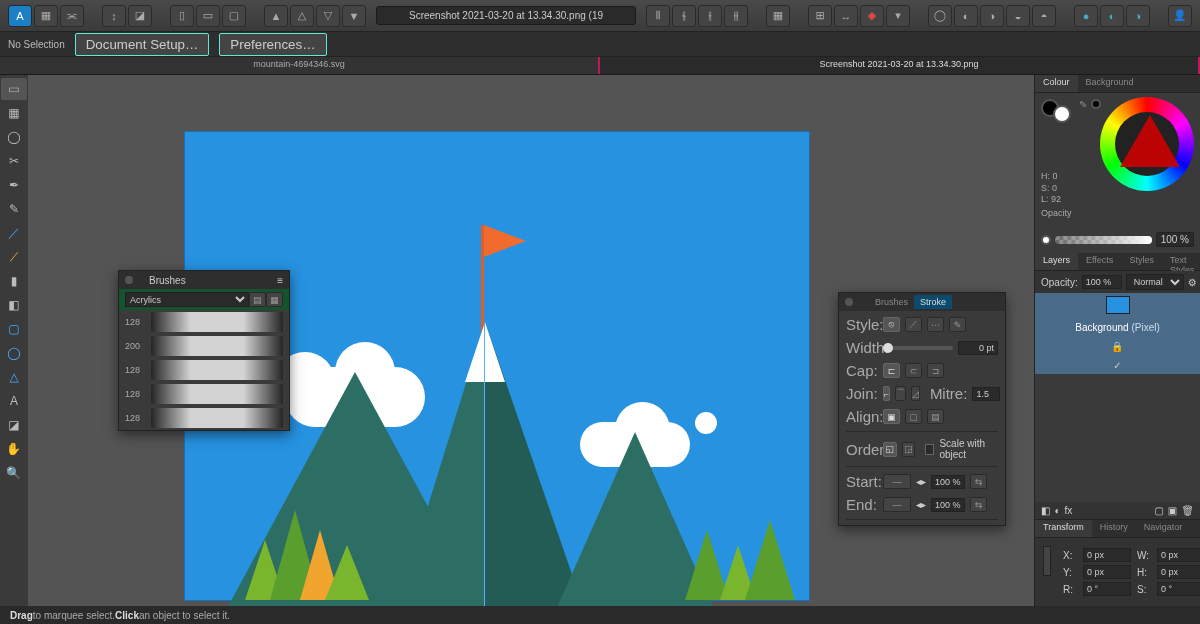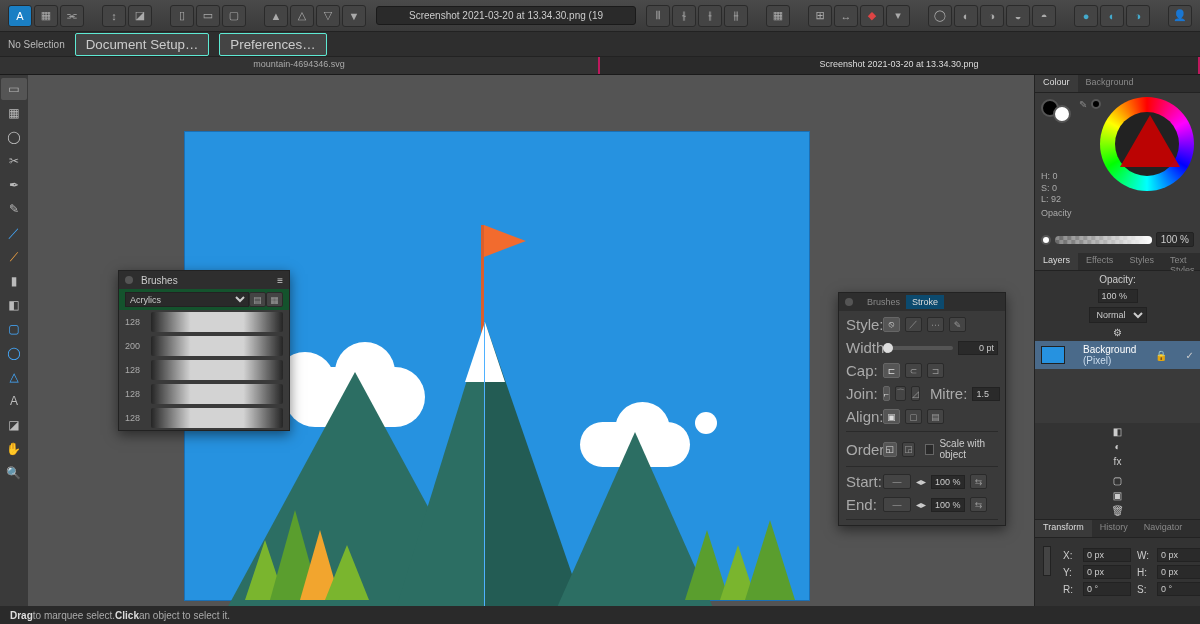--- a/index.html
+++ b/index.html
@@ -49,36 +49,36 @@
 .hsl-wheel { position:absolute; right:6px; top:4px; width:94px; height:94px; border-radius:50%; background:conic-gradient(red,magenta,blue,cyan,lime,yellow,red); }
 .hsl-inner { position:absolute; left:15px; top:15px; width:64px; height:64px; background:#222; border-radius:50%; }
 .hsl-tri { position:absolute; left:20px; top:18px; width:0; height:0; border-left:30px solid transparent; border-right:30px solid transparent; border-bottom:52px solid red; opacity:.9; filter:brightness(.8); }
 .hsl-readout { position:absolute; left:6px; top:78px; color:#aaa; line-height:1.3; font-size:9px; }
 .opacity-row { position:absolute; left:6px; bottom:6px; right:6px; display:flex; align-items:center; gap:4px; }
 .op-slider { flex:1; height:8px; background:repeating-conic-gradient(#888 0 25%,#666 0 50%) 50%/8px 8px; border-radius:4px; position:relative; }
 .op-slider::after { content:""; position:absolute; inset:0; background:linear-gradient(90deg,transparent,#fff); border-radius:4px; }
 .op-val { background:#2a2a2a; padding:1px 4px; border:1px solid #222; border-radius:2px; }
 
 .layers-panel { flex:1; display:flex; flex-direction:column; }
-.layer-ctrl { display:flex; align-items:center; gap:4px; padding:3px 6px; background:#333;flex-direction:column; }
+.layer-ctrl { display:flex; align-items:center; gap:4px; padding:3px 6px; background:#333; }
 .layer-ctrl select,.layer-ctrl input { background:#2a2a2a; border:1px solid #222; color:#ccc; font-size:9px; padding:1px 3px; }
-.layer-item { display:flex; align-items:center; gap:18px; padding:3px 6px; background:#4a6a8a; }
+.layer-item { display:flex; align-items:center; gap:8px; padding:3px 6px; background:#4a6a8a;flex-direction:column; }
 .layer-thumb { width:24px; height:18px; background:#2692e0; border:1px solid #222; }
 .layer-name { flex:1; color:#fff; }
 
 .transform-panel { background:#333; border-top:1px solid #222; }
 .tf-grid { display:grid; grid-template-columns:14px 1fr 14px 1fr; gap:3px 6px; padding:6px 8px; align-items:center; }
 .tf-input { background:#2a2a2a; border:1px solid #222; color:#ccc; padding:1px 3px; width:48px; font-size:9px; }
 .tf-anchor { width:30px; height:30px; background:#2a2a2a; border:1px solid #222; margin:4px; display:grid; grid-template-columns:1fr 1fr 1fr; grid-template-rows:1fr 1fr 1fr; }
 .tf-anchor span { border:1px solid #444; }
 .tf-area { display:flex; padding:4px; }
 
 
 .float-panel { position:absolute; background:#3a3a3a; border:1px solid #222; box-shadow:0 4px 12px rgba(0,0,0,.5); }
-.fp-title { height:18px; background:#2e2e2e; display:flex; align-items:center; padding:0 6px; gap:8px; }
+.fp-title { height:18px; background:#2e2e2e; display:flex; align-items:center; padding:0 6px; gap:16px; }
 .fp-title .dot { width:8px; height:8px; border-radius:50%; background:#555; }
 .brushes { left:90px; top:195px; width:172px; }
 .brush-cat { display:flex; padding:3px 6px; background:#14532d; }
 .brush-cat select { flex:1; background:#2a2a2a; border:1px solid #222; color:#ccc; font-size:9px; }
 .brush-list { max-height:140px; overflow:hidden; }
 .brush-item { display:flex; align-items:center; padding:2px 6px; gap:6px; }
 .brush-sz { color:#aaa; width:20px; font-size:9px; }
 .brush-preview { flex:1; height:20px; background:linear-gradient(90deg,#222,#eee 30%,#eee 70%,#222); filter:blur(.5px); border-radius:2px; opacity:.85; }
 
 .stroke { left:810px; top:217px; width:168px; }

